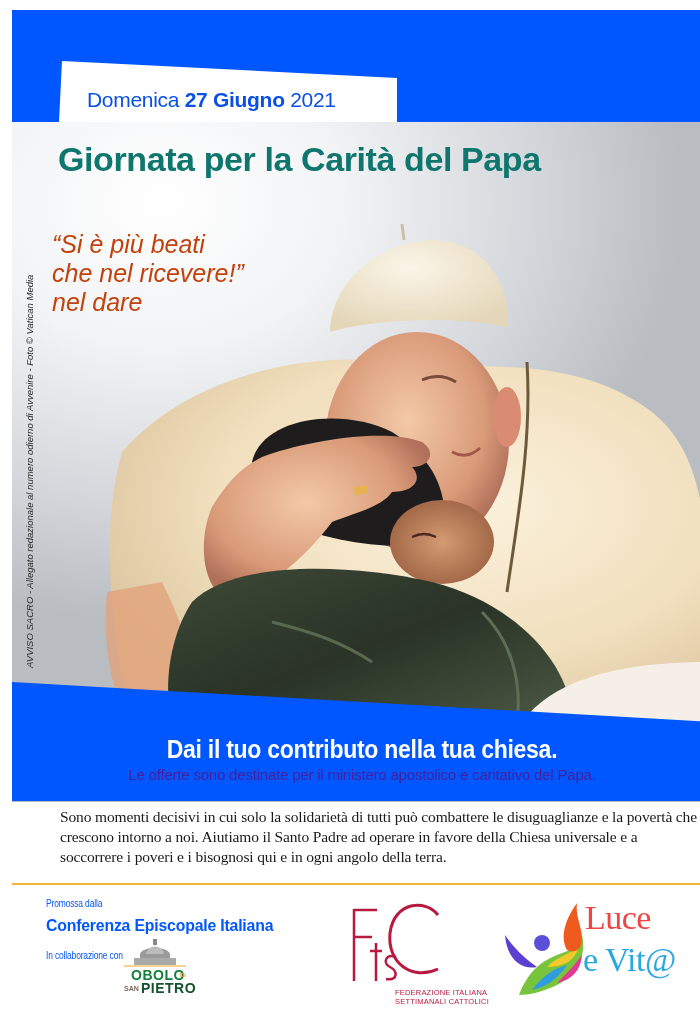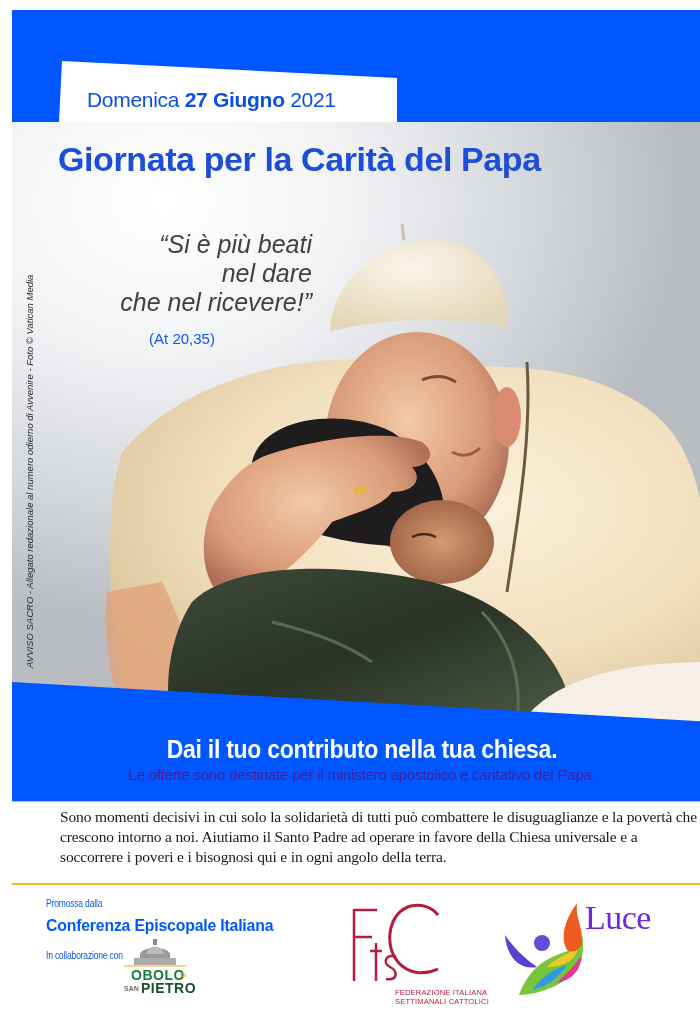--- a/index.html
+++ b/index.html
@@ -24,27 +24,27 @@
     .date-label svg { position: absolute; left: 0; top: 0; }
     .date-text {
       position: absolute; left: 75px; top: 88px;
       font-size: 21px; color: #0a4fe6; letter-spacing: -0.3px;
       font-family: "Liberation Sans", sans-serif;
     }
     .date-text b { font-weight: bold; }
 
     .main-title {
       position: absolute; left: 46px; top: 140px; width: 620px;
-      font-size: 34px; font-weight: bold; color: #1d4ed8;
+      font-size: 34px; font-weight: bold; color: #0f766e;
       letter-spacing: -0.4px; white-space: nowrap;
     }
 
     .quote {
       position: absolute; left: 40px; top: 230px; width: 260px;
-      text-align: right; color: #404040;
+      text-align: left; color: #c2410c;
       font-style: italic; font-size: 25px; line-height: 29px;
     }
     .quote-ref {
       position: absolute; left: 40px; top: 330px; width: 260px;
       text-align: center; color: #0a56f5; font-size: 15px;
     }
 
     .side-credit {
       position: absolute; left: 12px; top: 668px;
       transform: rotate(-90deg); transform-origin: 0 0;
@@ -181,24 +181,23 @@
       <span>Domenica</span>
       <b>27 Giugno</b>
       <span>2021</span>
     </div>
   </div>
 
   <div class="main-title">Giornata per la Carità del Papa</div>
 
   <div class="quote">
     <div>“Si è più beati</div>
+    <div>che nel ricevere!”</div>
     <div>nel dare</div>
-    <div>che nel ricevere!”</div>
-  </div>
-  <div class="quote-ref">(At 20,35)</div>
+  </div>
 
   <div class="side-credit">AVVISO SACRO - Allegato redazionale al numero odierno di Avvenire - Foto © Vatican Media</div>
 
   <div class="bottom-band">
     <svg width="700" height="122" viewBox="0 0 700 122">
       <polygon points="0,2 700,42 700,121 0,121" fill="#0057ff"></polygon>
     </svg>
   </div>
 
   <div class="cta-title">Dai il tuo contributo nella tua chiesa.</div>
@@ -251,16 +250,17 @@
 
       <path d="M8 40 C 10 65, 25 75, 40 72 C 30 65, 18 55, 8 40 Z" fill="#5a3fd0"></path>
 
       <path d="M22 100 C 30 80, 40 68, 60 60 C 75 55, 82 50, 85 40 C 90 60, 80 80, 60 90 C 45 97, 32 100, 22 100 Z" fill="#78c43c"></path>
       <path d="M35 95 C 45 82, 55 74, 70 70 C 62 82, 50 92, 35 95 Z" fill="#2f9be0"></path>
       <path d="M50 72 C 60 62, 70 60, 82 52 C 78 65, 68 72, 50 72 Z" fill="#f2c92a"></path>
       <path d="M60 88 C 70 78, 78 70, 85 60 C 84 75, 75 85, 60 88 Z" fill="#e23a8e"></path>
 
       <path d="M70 55 C 62 40, 70 22, 80 8 C 78 25, 88 35, 84 50 C 82 56, 76 58, 70 55 Z" fill="#ef5a1e"></path>
     </svg>
-    <div style="position:absolute; left:88px; top:4px; font-family:'Liberation Serif',serif; font-size:34px; color:#6d28d9; letter-spacing:-0.5px;">Luce</div>
+    <div style="position:absolute; left:88px; top:4px; font-family:'Liberation Serif',serif; font-size:34px; color:#ef4444; letter-spacing:-0.5px;">Luce</div>
+    <div style="position:absolute; left:86px; top:46px; font-family:'Liberation Serif',serif; font-size:34px; color:#2aa7e0; letter-spacing:-0.5px;">e Vit@</div>
   </div>
 
 </div>
 
 </body></html>

